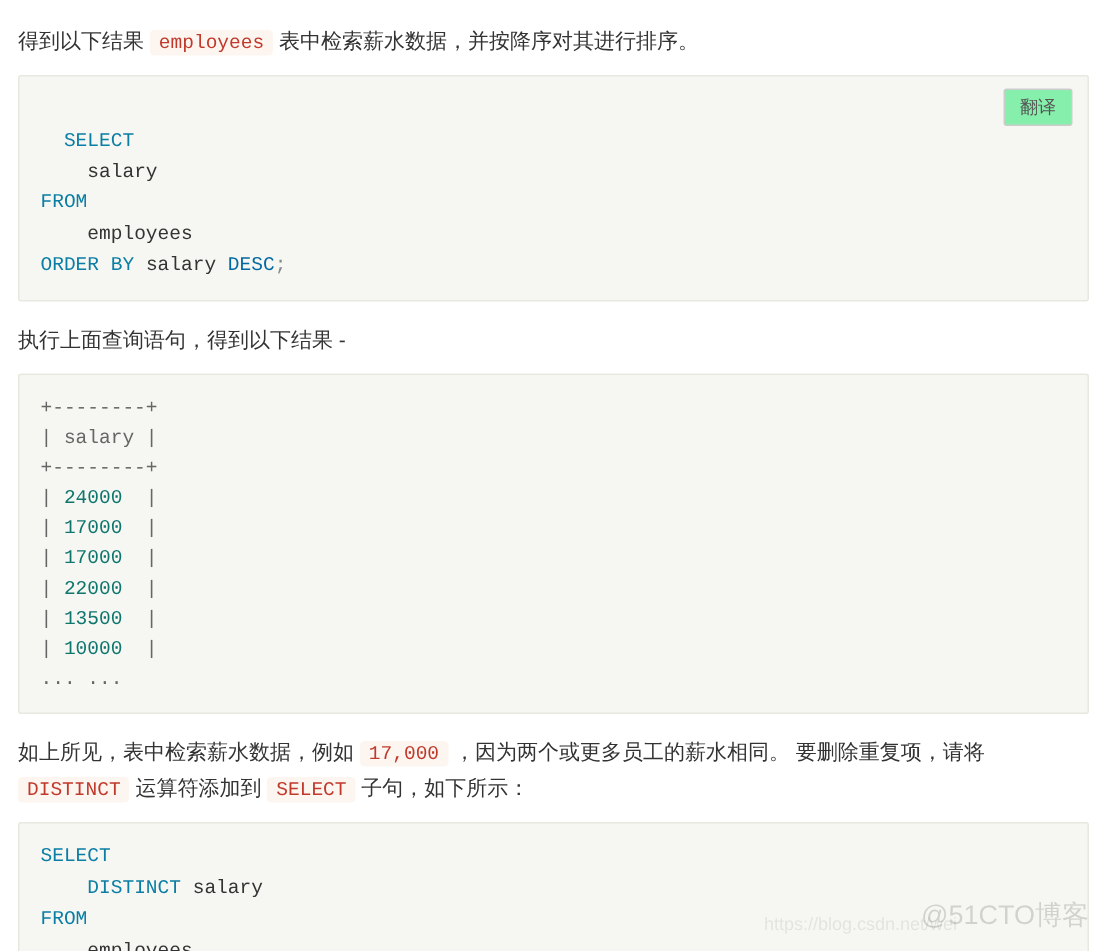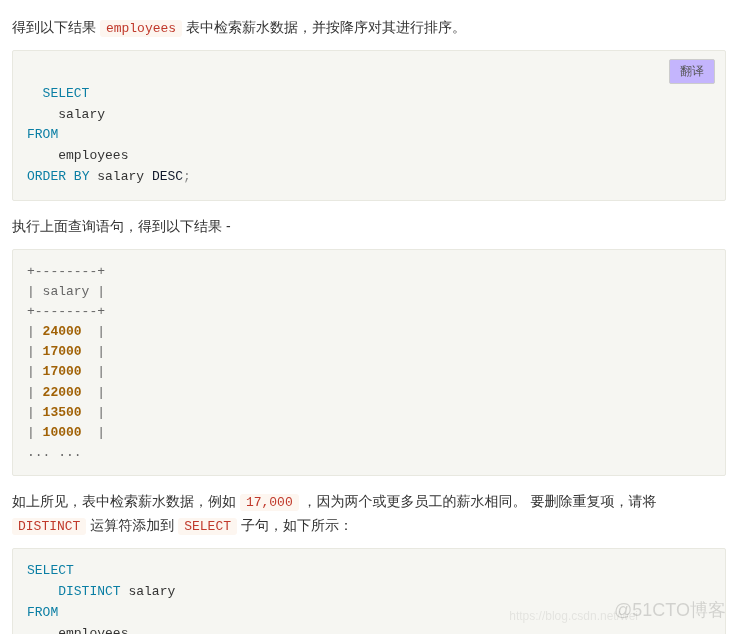--- a/index.html
+++ b/index.html
@@ -29,40 +29,40 @@
     padding: 12px 14px;
     margin: 10px 0 14px 0;
     font-family: Consolas, Monaco, "Courier New", monospace;
     font-size: 13px;
     line-height: 1.6;
     white-space: pre;
     color: #333;
   }
   .kw { color: #0a7ea4; } 
   .field { color: #333; }
-  .desc { color: #0f172a; }
+  .desc { color: #0369a1; }
   .punct { color: #888; }
   .resultblock {
     background: #f6f6f2;
     border: 1px solid #e8e8e0;
     border-radius: 2px;
     padding: 12px 14px;
     margin: 10px 0 14px 0;
     font-family: Consolas, Monaco, "Courier New", monospace;
     font-size: 13px;
     line-height: 1.55;
     white-space: pre;
     color: #666;
   }
-  .resultblock .num { color: #a16207; font-weight: bold; }
+  .resultblock .num { color: #0f766e; }
   .translate-btn {
     position: absolute;
     top: 8px;
     right: 10px;
-    background: #c4b5fd;
+    background: #86efac;
     border: 1px solid #ccc;
     font-size: 12px;
     color: #555;
     padding: 3px 10px;
     border-radius: 2px;
     font-family: -apple-system, "Microsoft YaHei", sans-serif;
     cursor: pointer;
   }
   .watermark {
     position: fixed;

